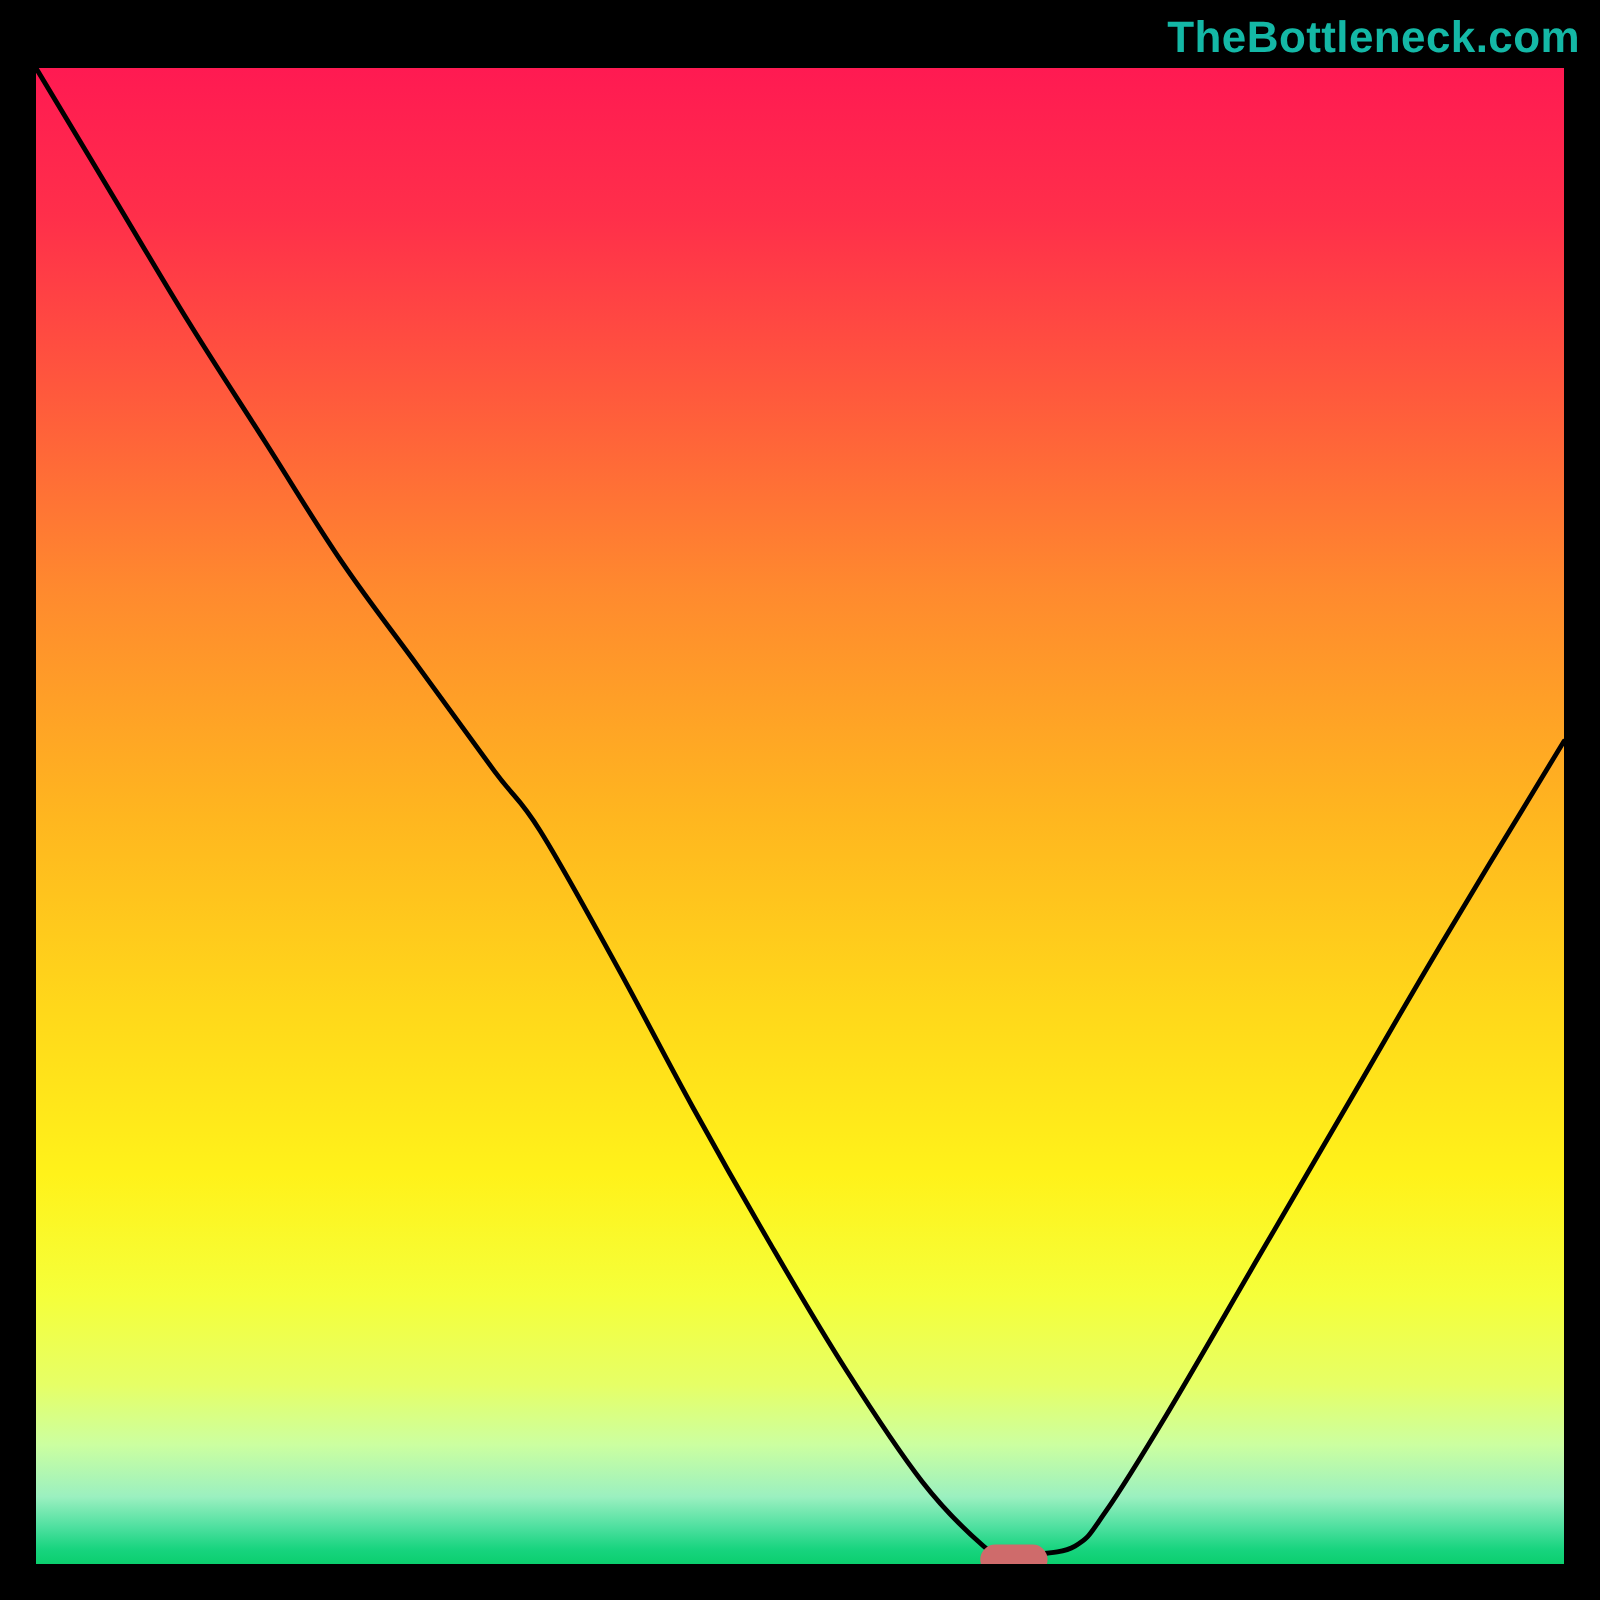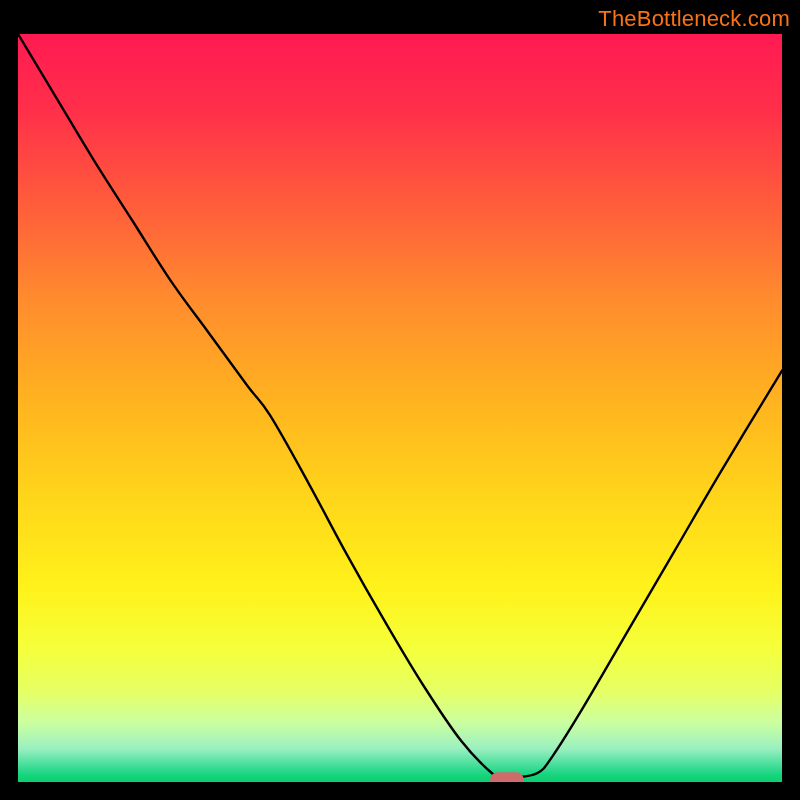--- a/index.html
+++ b/index.html
@@ -16,23 +16,23 @@
     left: 0;
     top: 0;
     width: 800px;
     height: 800px;
     background: #000;
   }
   .watermark {
     position: absolute;
     top: 6px;
     right: 10px;
-    color: #f97316;
+    color: #14b8a6;
     font-size: 22px;
-    font-weight: 400;
+    font-weight: 700;
     letter-spacing: 0.2px;
     user-select: none;
   }
   .plot {
     position: absolute;
     left: 18px;
     top: 34px;
     width: 764px;
     height: 748px;
   }

